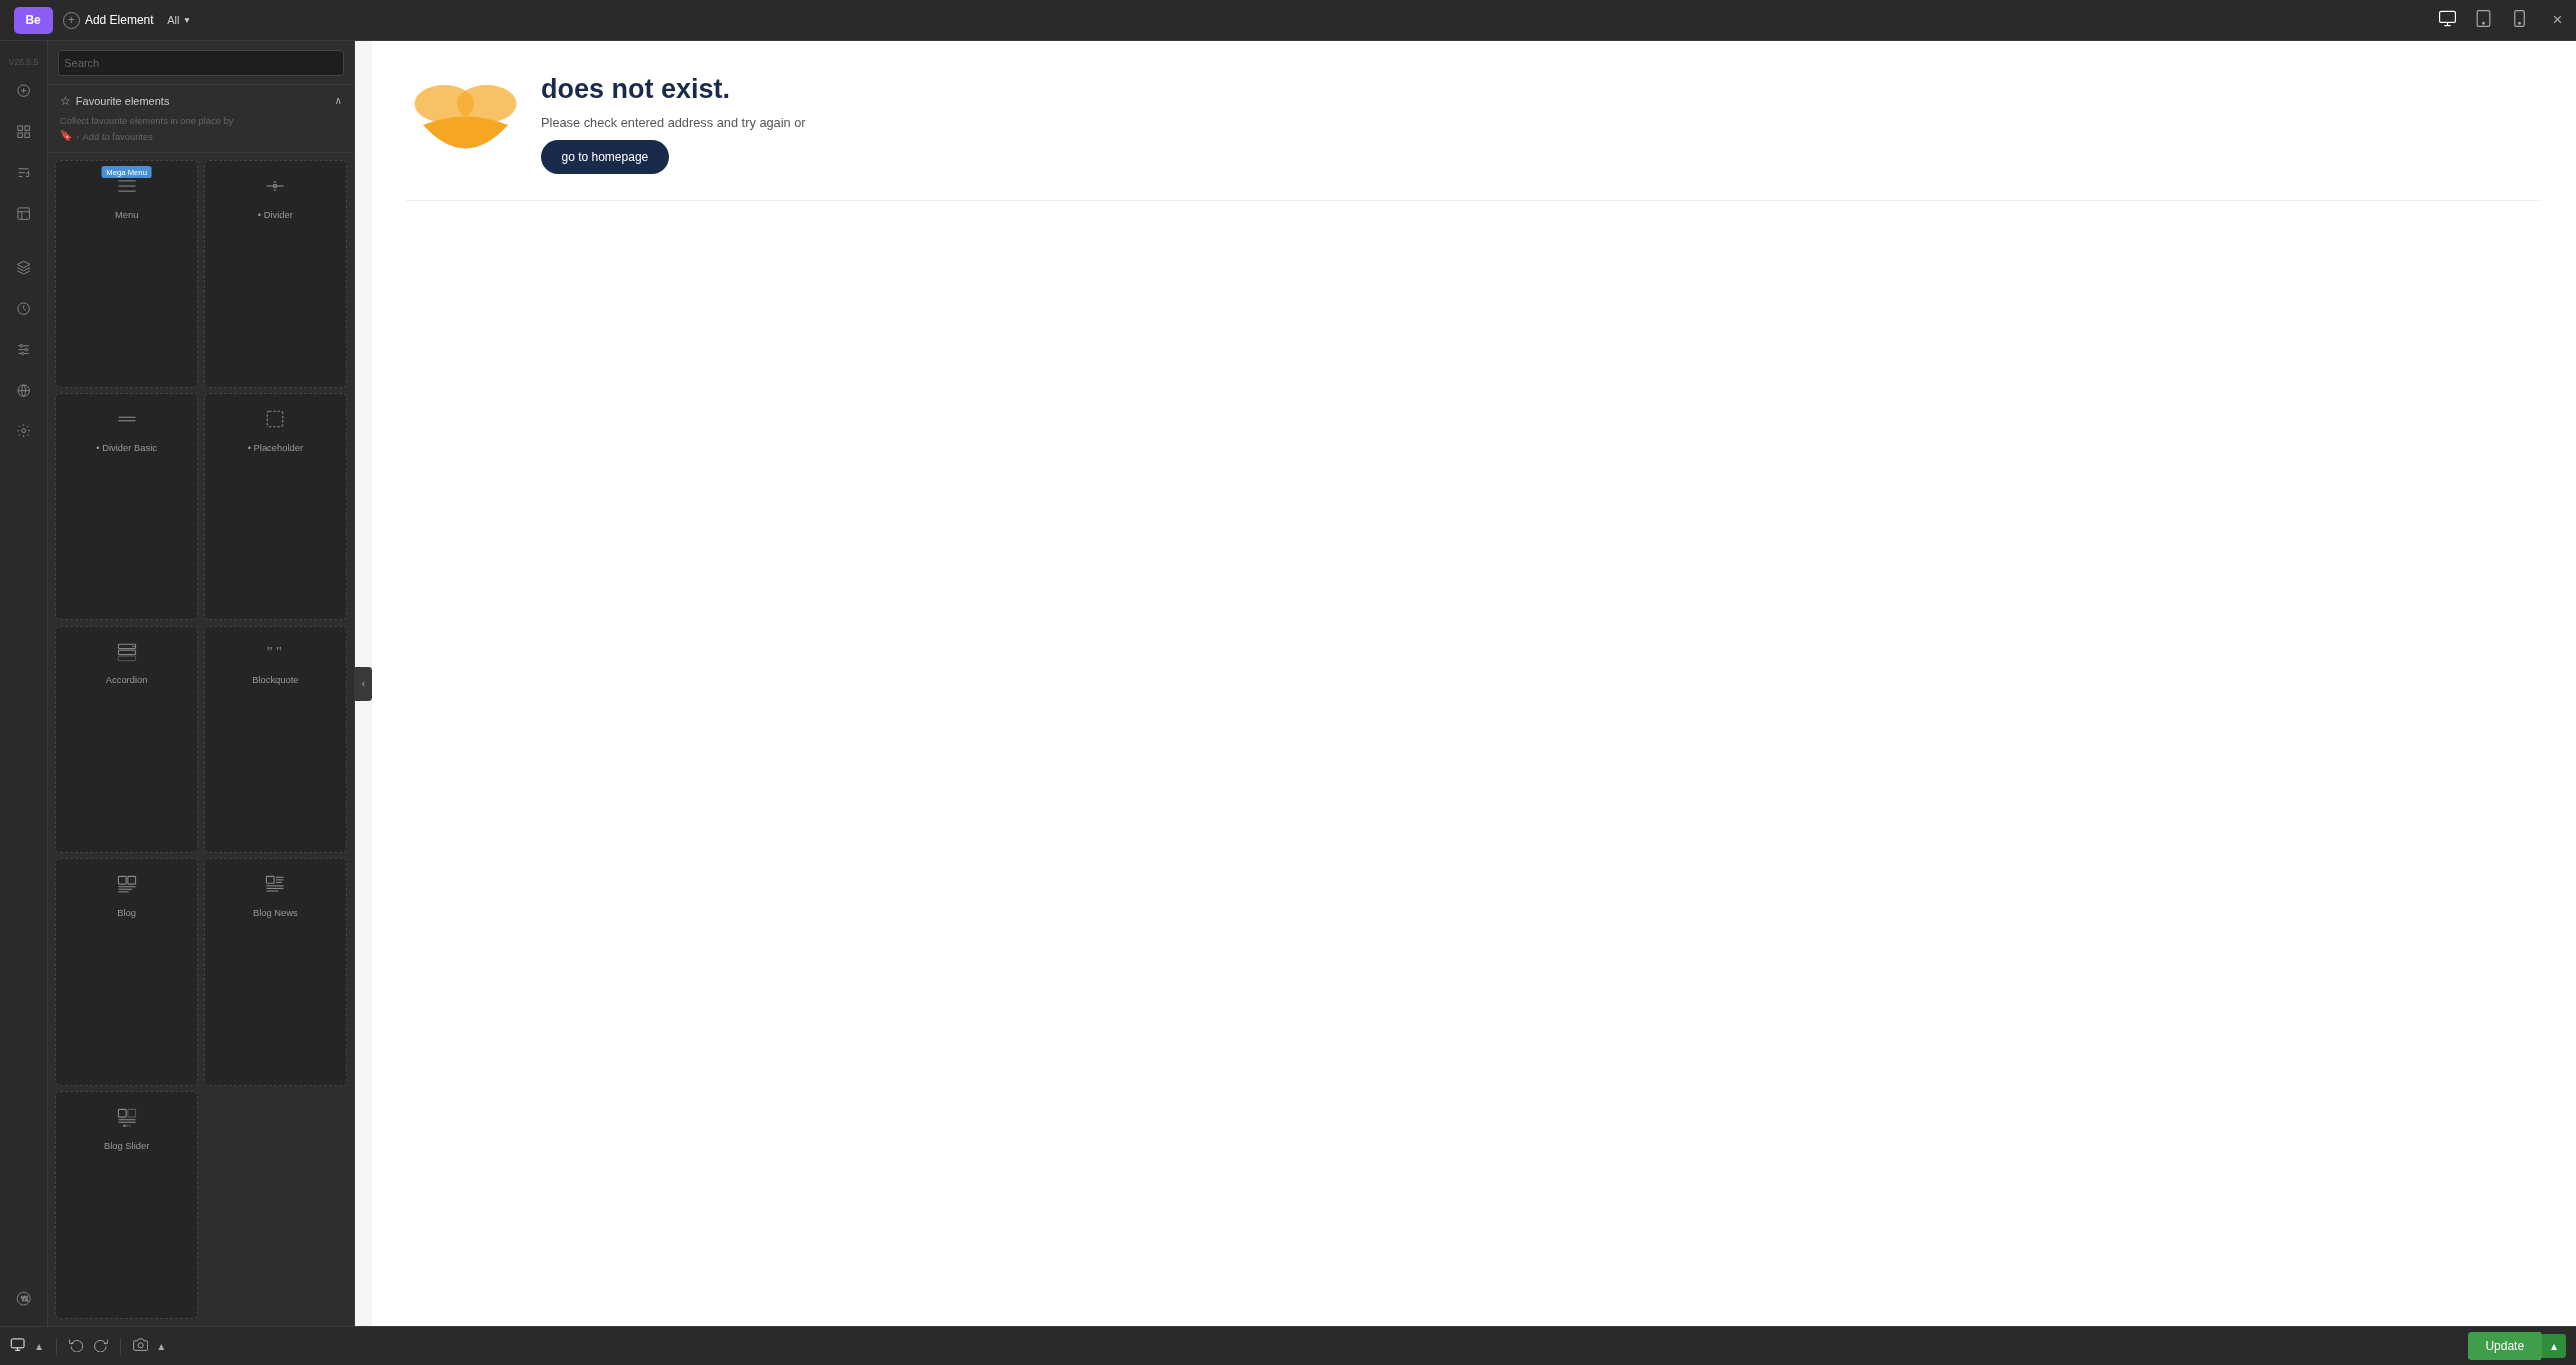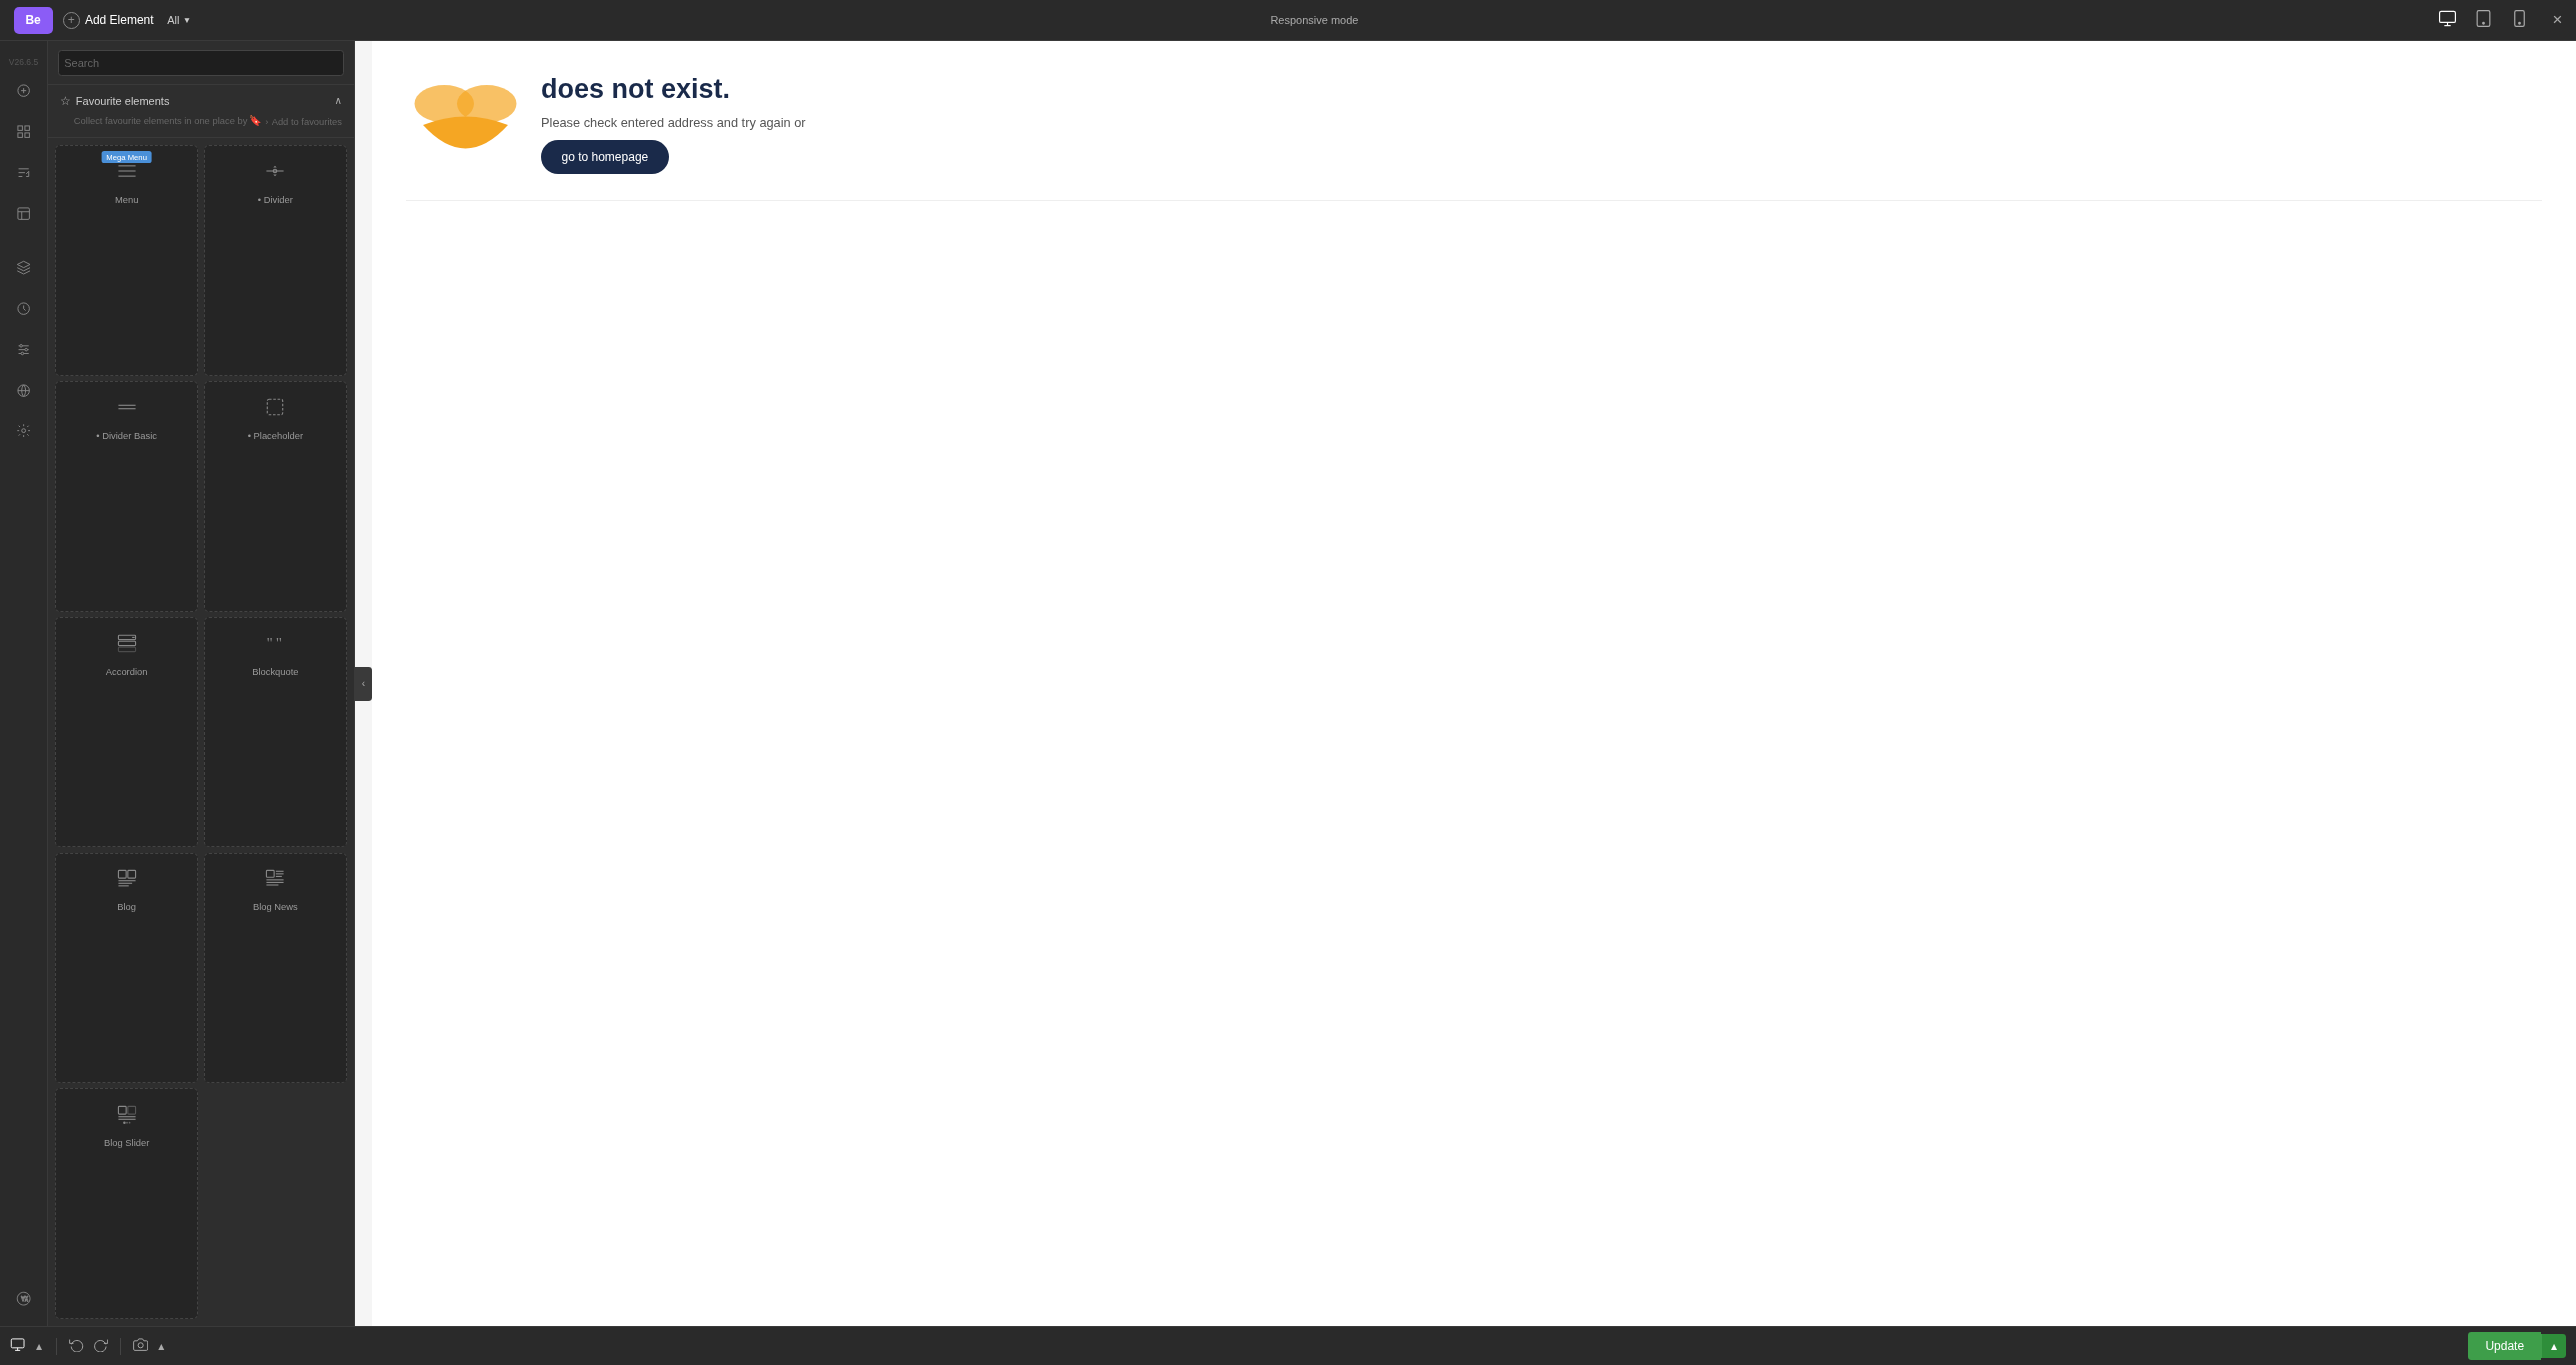--- a/index.html
+++ b/index.html
@@ -122,21 +122,21 @@
       color: #ccc; font-size: 11px; font-weight: 500;
       margin-bottom: 6.8px;
     }
     .favourites-header-left {
       display: flex; align-items: center; gap: 5.1px;
     }
     .fav-star { color: #aaa; font-size: 12px; }
     .fav-chevron { color: #aaa; font-size: 10.2px; cursor: pointer; }
     .favourites-desc {
       color: #666; font-size: 9.4px; line-height: 1.4;
-      display: flex; gap: 1.7px; justify-content: flex-end;
+      display: flex; flex-direction: column; gap: 1.7px; justify-content: flex-end;
     }
     .fav-add-hint {
       display: flex; align-items: center; gap: 3.4px;
       color: #666; font-size: 9.4px;
     }
 
     
     .elements-grid {
       flex: 1;
       overflow-y: auto;
@@ -306,23 +306,20 @@
 <div class="topbar">
   <div class="topbar-logo">Be</div>
   <div class="topbar-add-btn">
     <div class="plus-icon">+</div>
     <span>Add Element</span>
   </div>
   <div class="topbar-filter">
     <span>All</span>
     <span style="font-size:8.5px;">▼</span>
   </div>
-  <div class="topbar-center">
-    <span class="topbar-responsive">Responsive mode</span>
-  </div>
   <div class="topbar-icons">
 
     <span class="topbar-icon-btn active" title="Desktop">
       <svg class="icon-svg" viewBox="0 0 24 24">
           <rect x="2" y="3" width="20" height="14" rx="2"></rect>
           <line x1="8" y1="21" x2="16" y2="21"></line>
           <line x1="12" y1="17" x2="12" y2="21"></line>
         </svg>
     </span>
 

